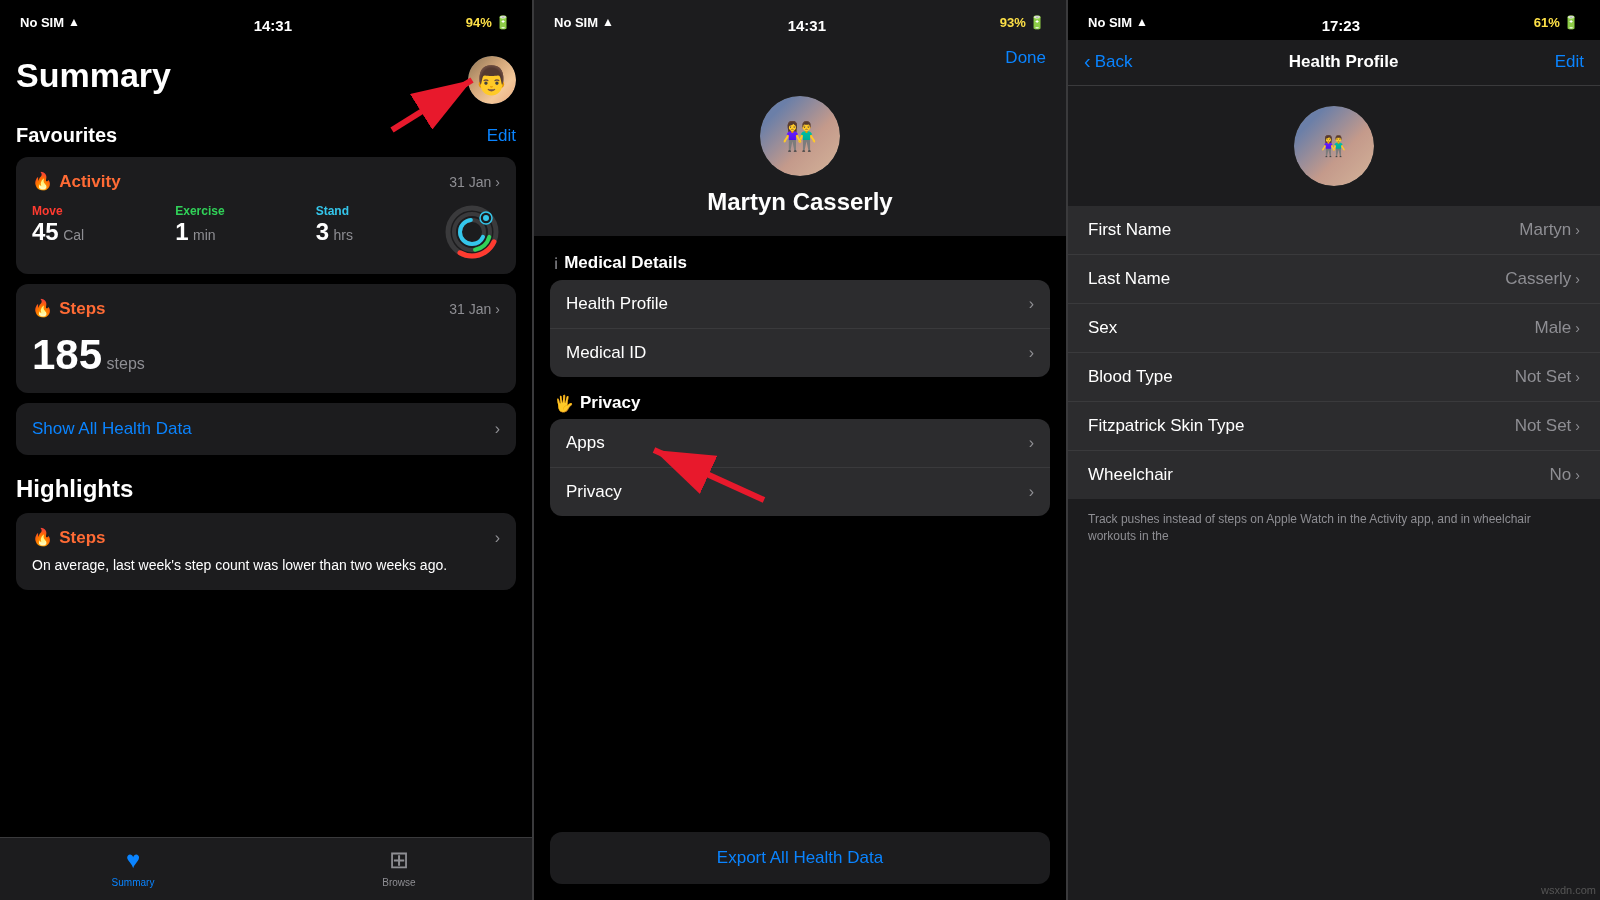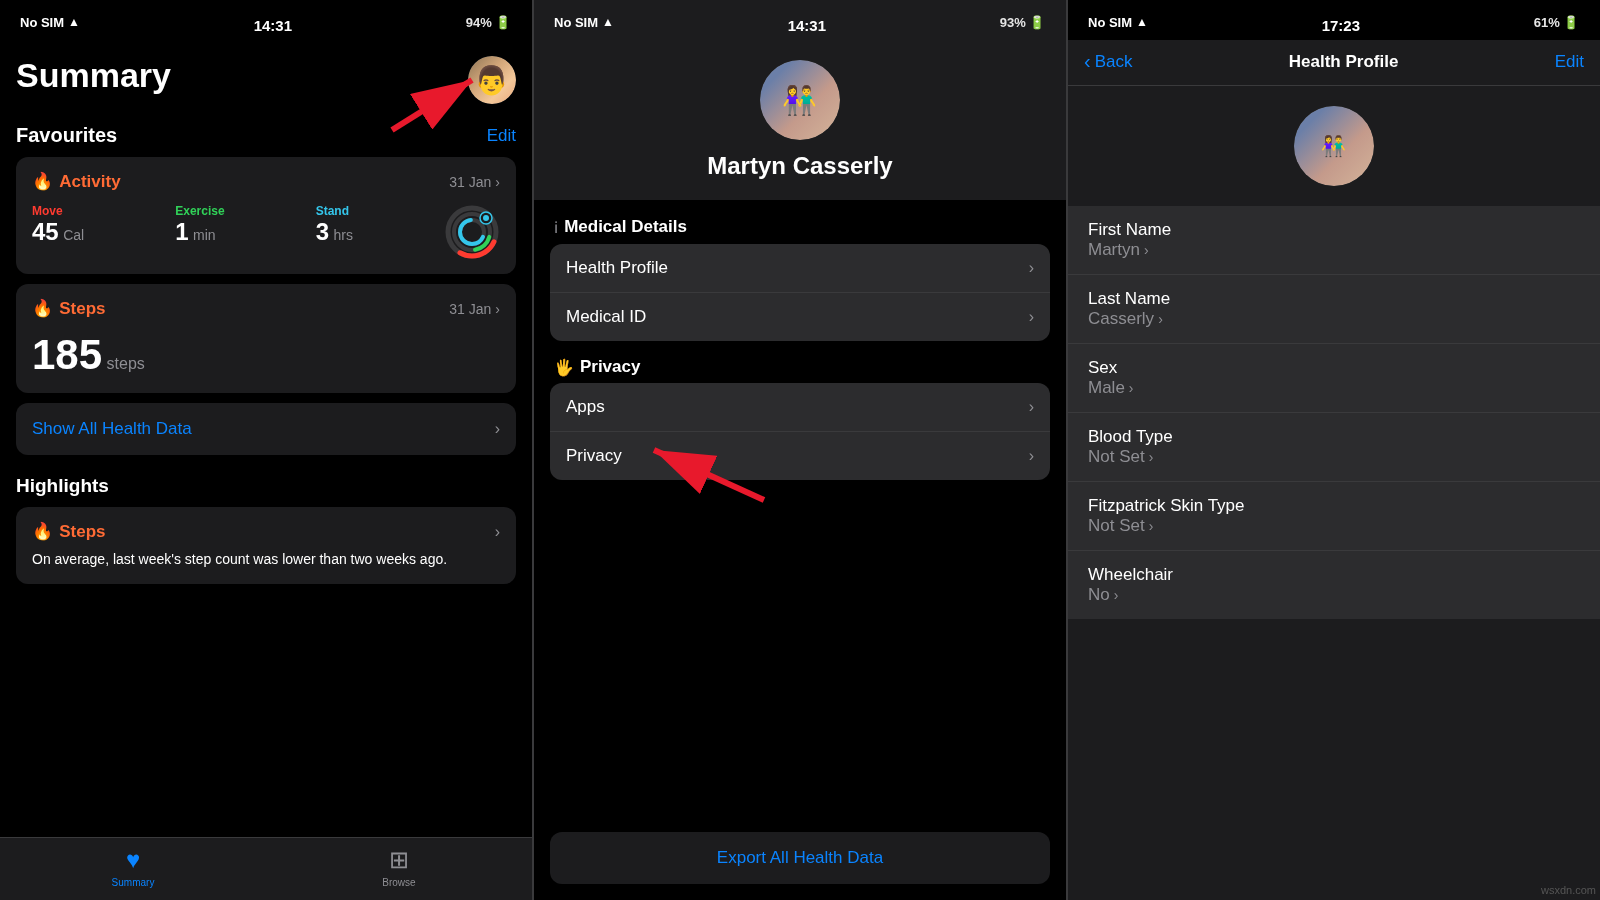--- a/index.html
+++ b/index.html
@@ -47,21 +47,21 @@
 
     .status-center {
       font-size: 15px;
       color: #fff;
       font-weight: 600;
       margin-top: 6px;
     }
 
     .status-right {
       font-size: 13px;
-      color: #e5e5e5;
+      color: #fde047;
       font-weight: 600;
       display: flex;
       align-items: flex-start;
       gap: 4px;
     }
 
     .wifi-icon {
       font-size: 12px;
     }
 
@@ -218,21 +218,21 @@
       align-items: center;
       margin-bottom: 20px;
     }
 
     .show-all-text {
       font-size: 17px;
       color: #0a84ff;
     }
 
     .highlights-title {
-      font-size: 19px;
+      font-size: 24px;
       font-weight: 700;
       color: #fff;
       margin-bottom: 10px;
     }
 
     .highlight-card {
       background: #1c1c1e;
       border-radius: 12px;
       padding: 14px 16px;
     }
@@ -421,24 +421,23 @@
     }
 
     .info-list {
       background: #2c2c2e;
       margin: 0 0;
     }
 
     .info-row {
       display: flex;
       justify-content: space-between;
-      align-items: flex-start;
+      align-items: flex-end;
       padding: 14px 20px;
       border-bottom: 1px solid #3a3a3c;
-      flex-direction: column;
     }
 
     .info-row:last-child {
       border-bottom: none;
     }
 
     .info-label {
       font-size: 17px;
       color: #fff;
     }
@@ -672,20 +671,23 @@
       <span class="wifi-icon">▲</span>
     </div>
     <div class="status-center">14:31</div>
     <div class="status-right">
       <span>93%</span>
       <span>🔋</span>
     </div>
   </div>
 
   <div class="phone2-content-wrapper">
+    <div class="profile-top-bar">
+      <div class="done-btn">Done</div>
+    </div>
 
     <div class="profile-section">
       <div class="profile-avatar">
         <div class="couple-avatar">👫</div>
       </div>
       <div class="profile-name">Martyn Casserly</div>
     </div>
 
     <div class="section-header">
       <span style="color:#8e8e93; font-size:16px;">ℹ</span>
@@ -804,15 +806,16 @@
     </div>
     <div class="info-row">
       <span class="info-label">Wheelchair</span>
       <div class="info-value">
         <span>No</span>
         <span class="info-chevron">›</span>
       </div>
     </div>
   </div>
 
+  <div class="footer-text">Track pushes instead of steps on Apple Watch in the Activity app, and in wheelchair workouts in the</div>
 
   <div style="position:absolute; bottom:4px; right:4px; font-size:11px; color:#555; z-index:100;">wsxdn.com</div>
 </div>
 
 </body></html>

